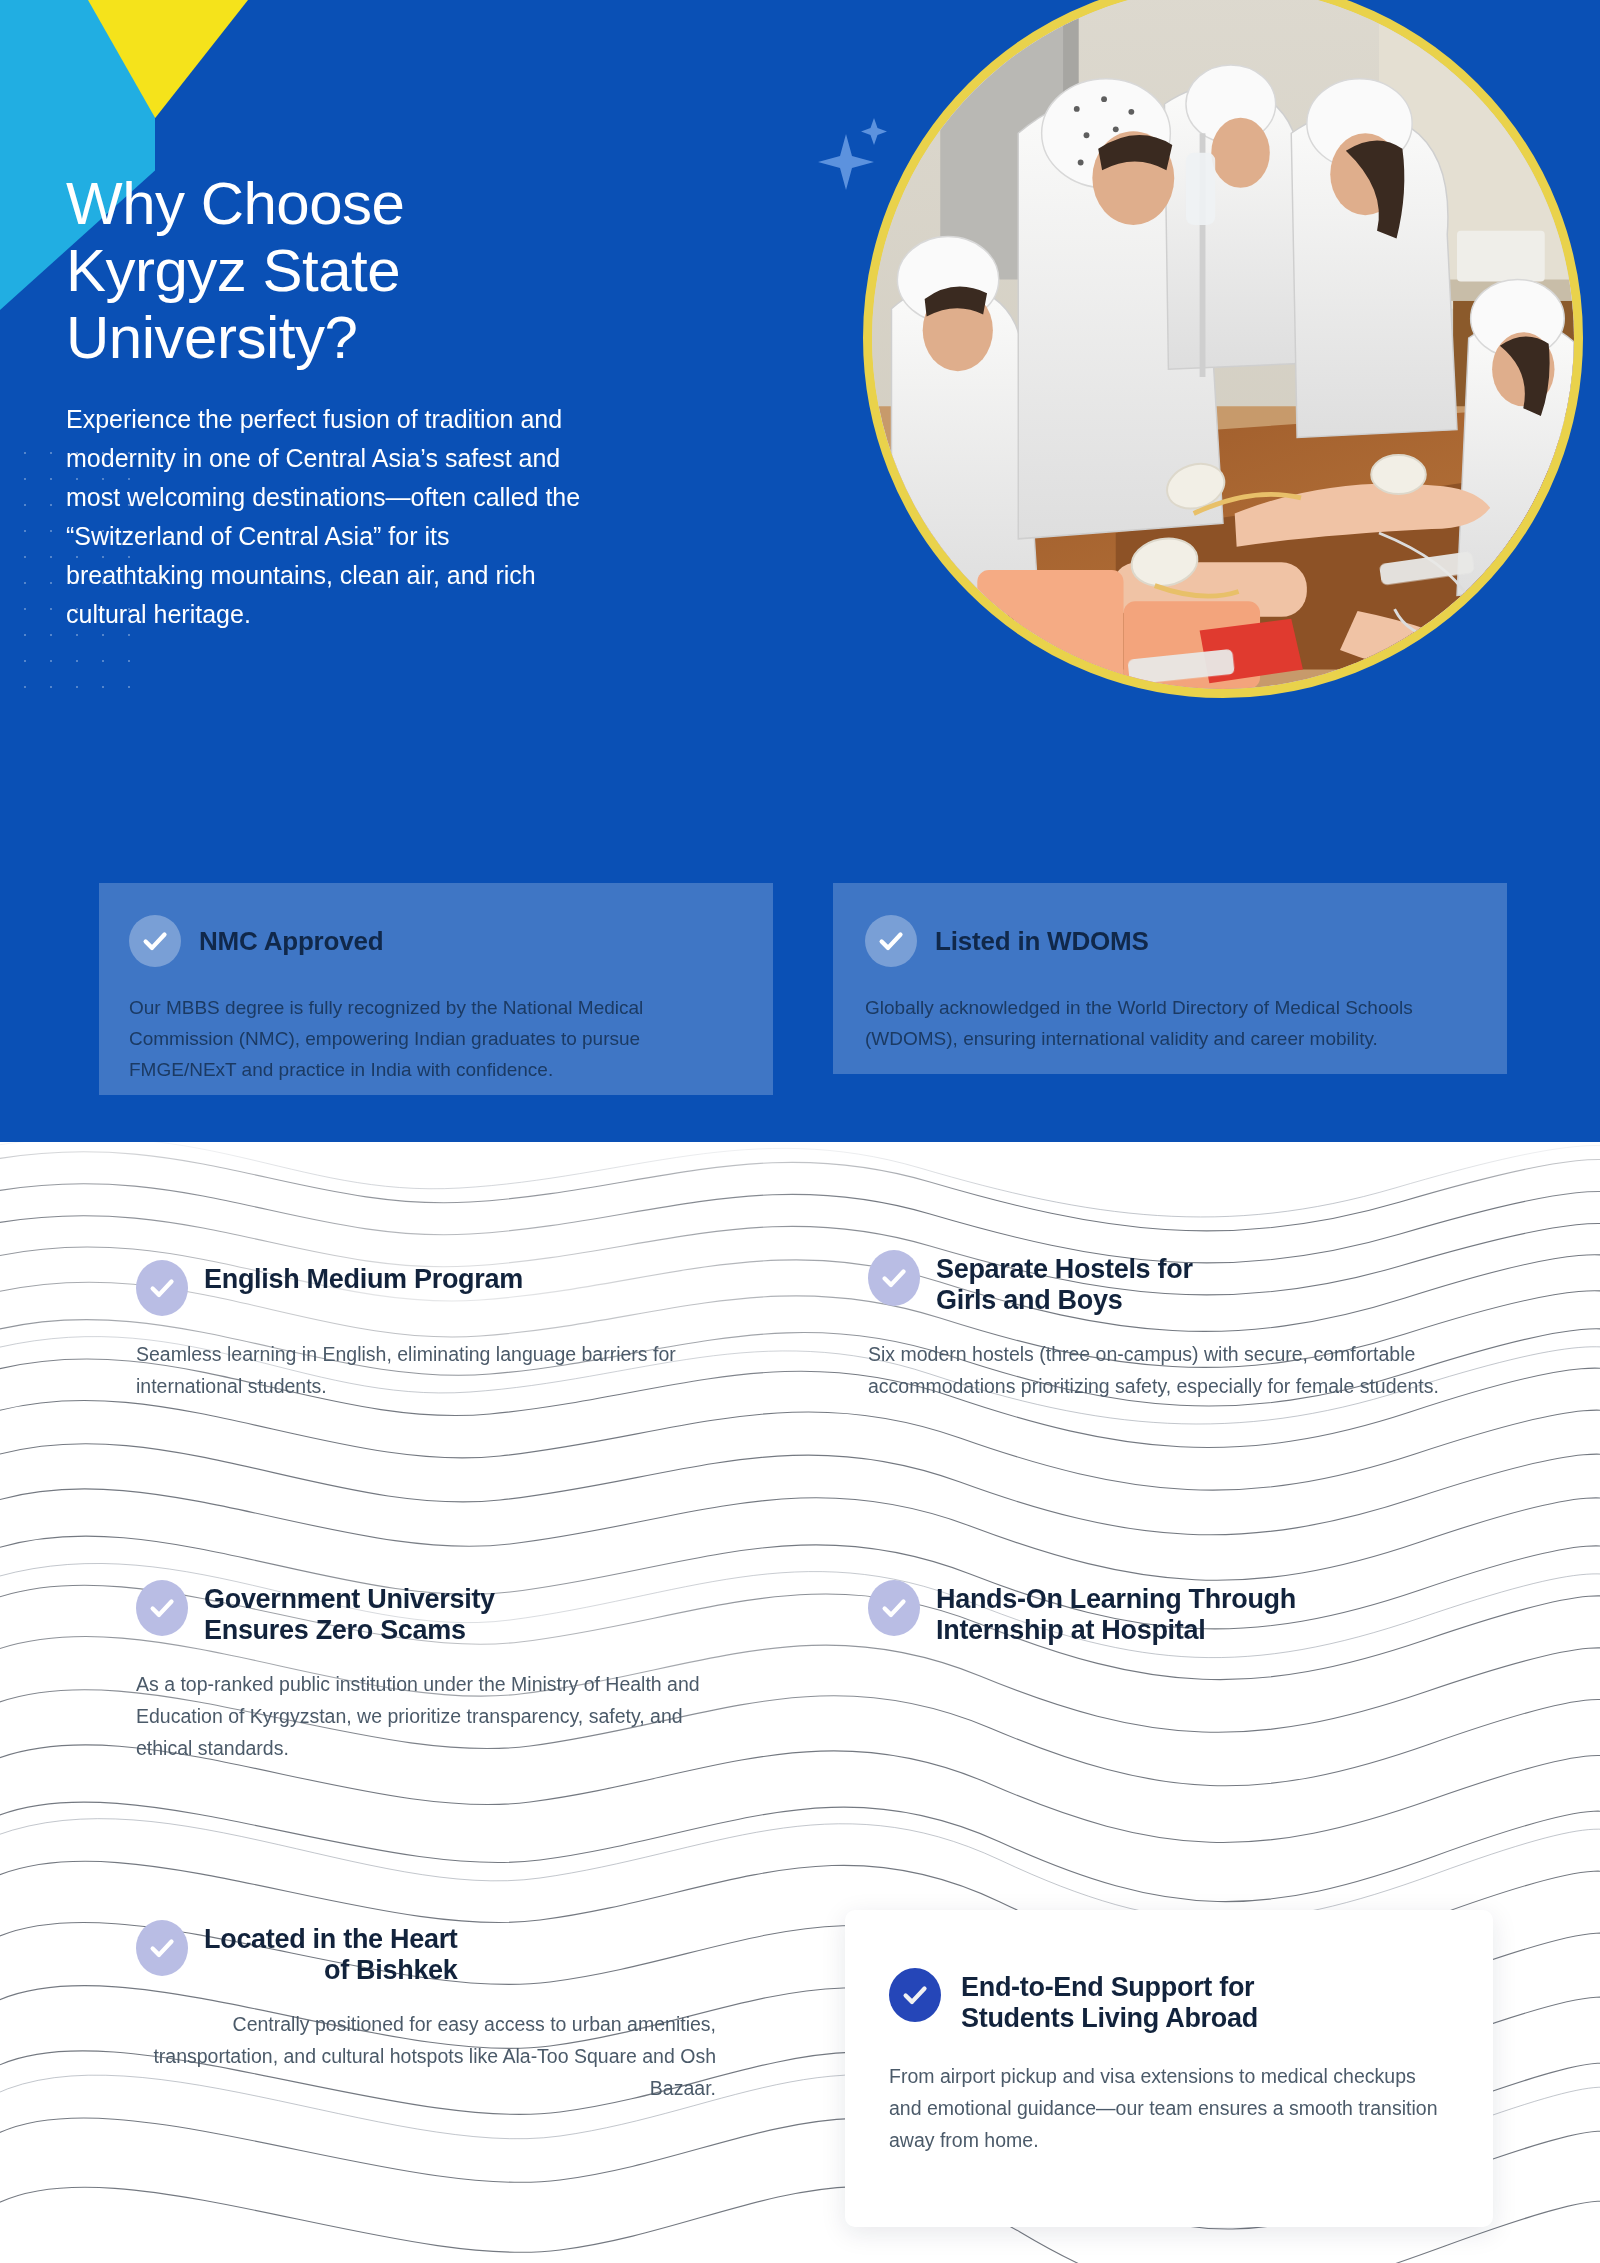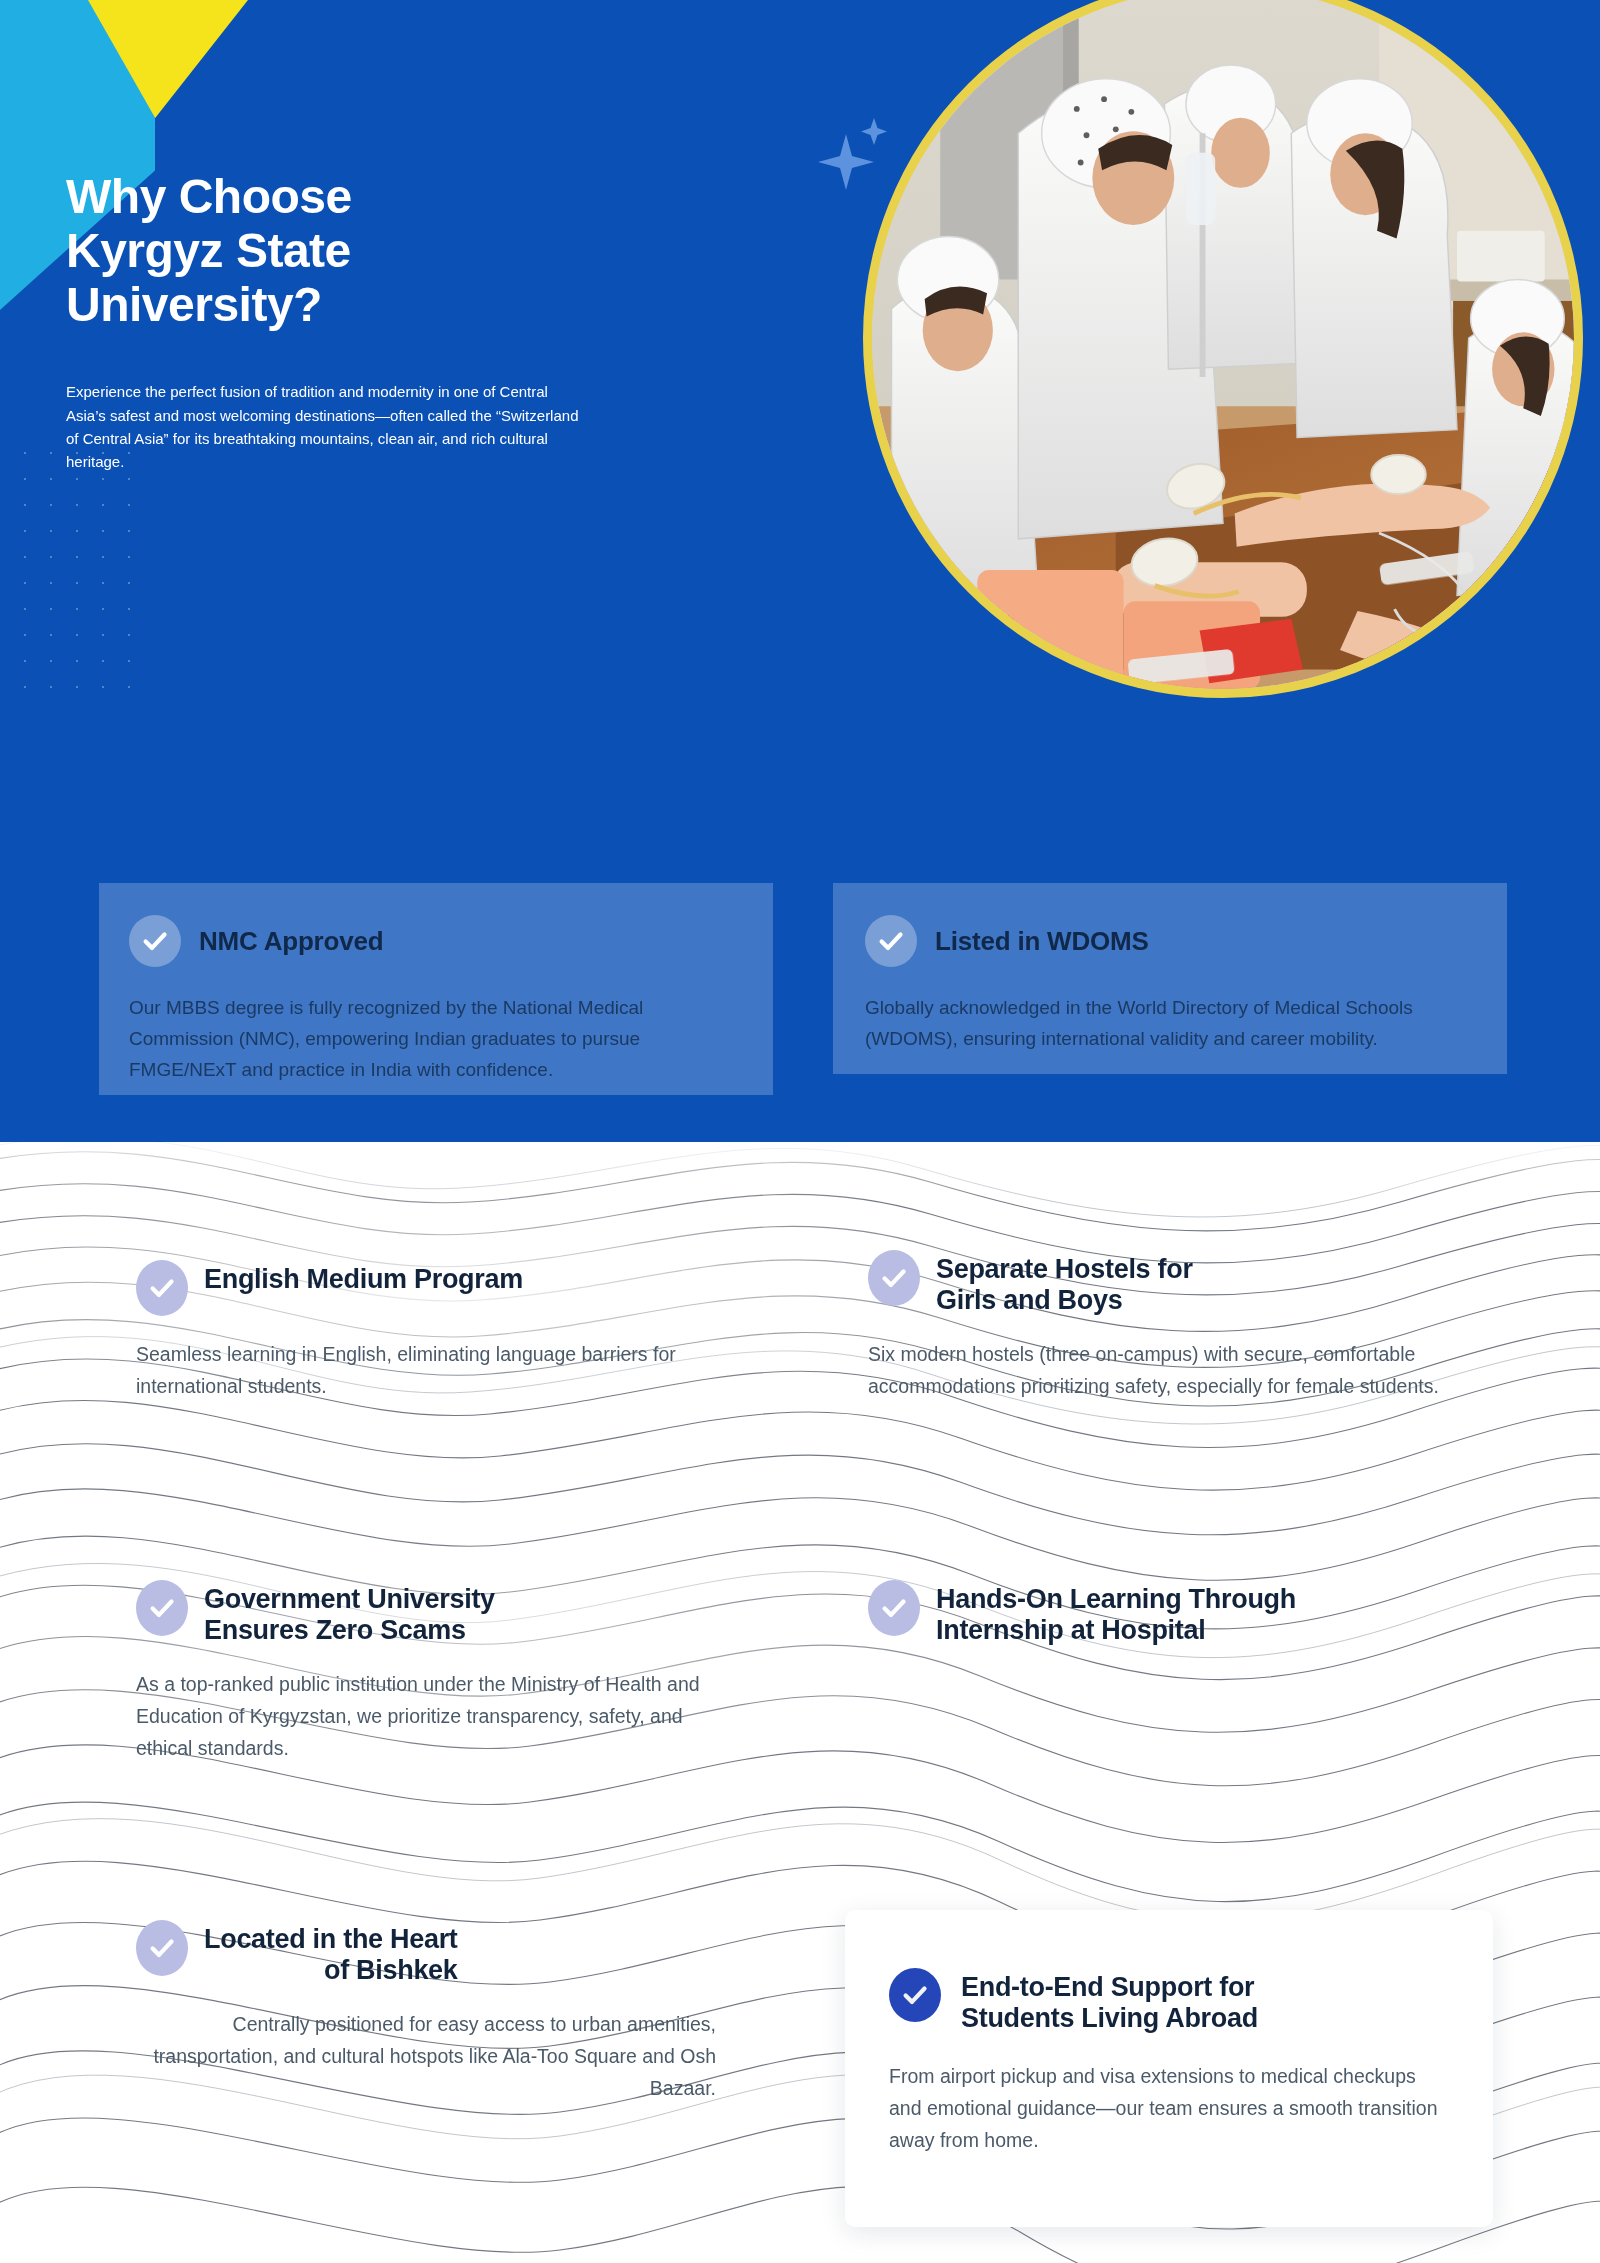--- a/index.html
+++ b/index.html
@@ -42,31 +42,31 @@
     position: absolute;
     left: 12px; top: 440px;
     width: 120px; height: 270px;
     background-image: radial-gradient(rgba(255,255,255,0.30) 1.3px, transparent 1.4px);
     background-size: 26px 26px;
   }
 
   .hero-text { position: absolute; left: 66px; top: 170px; width: 520px; }
   .hero-title {
     color: #ffffff;
-    font-size: 48px;
+    font-size: 60px;
     line-height: 1.12;
-    font-weight: 700;
+    font-weight: 400;
     letter-spacing: -0.5px;
     font-family: "Liberation Sans", sans-serif;
     white-space: pre-line;
   }
   .hero-sub {
-    margin-top: 49px;
+    margin-top: 28px;
     color: #ffffff;
-    font-size: 15px;
+    font-size: 25px;
     line-height: 1.56;
     font-weight: 400;
   }
 
   
   .photo-wrap {
     position: absolute;
     left: 863px; top: -22px;
     width: 720px; height: 720px;
   }

